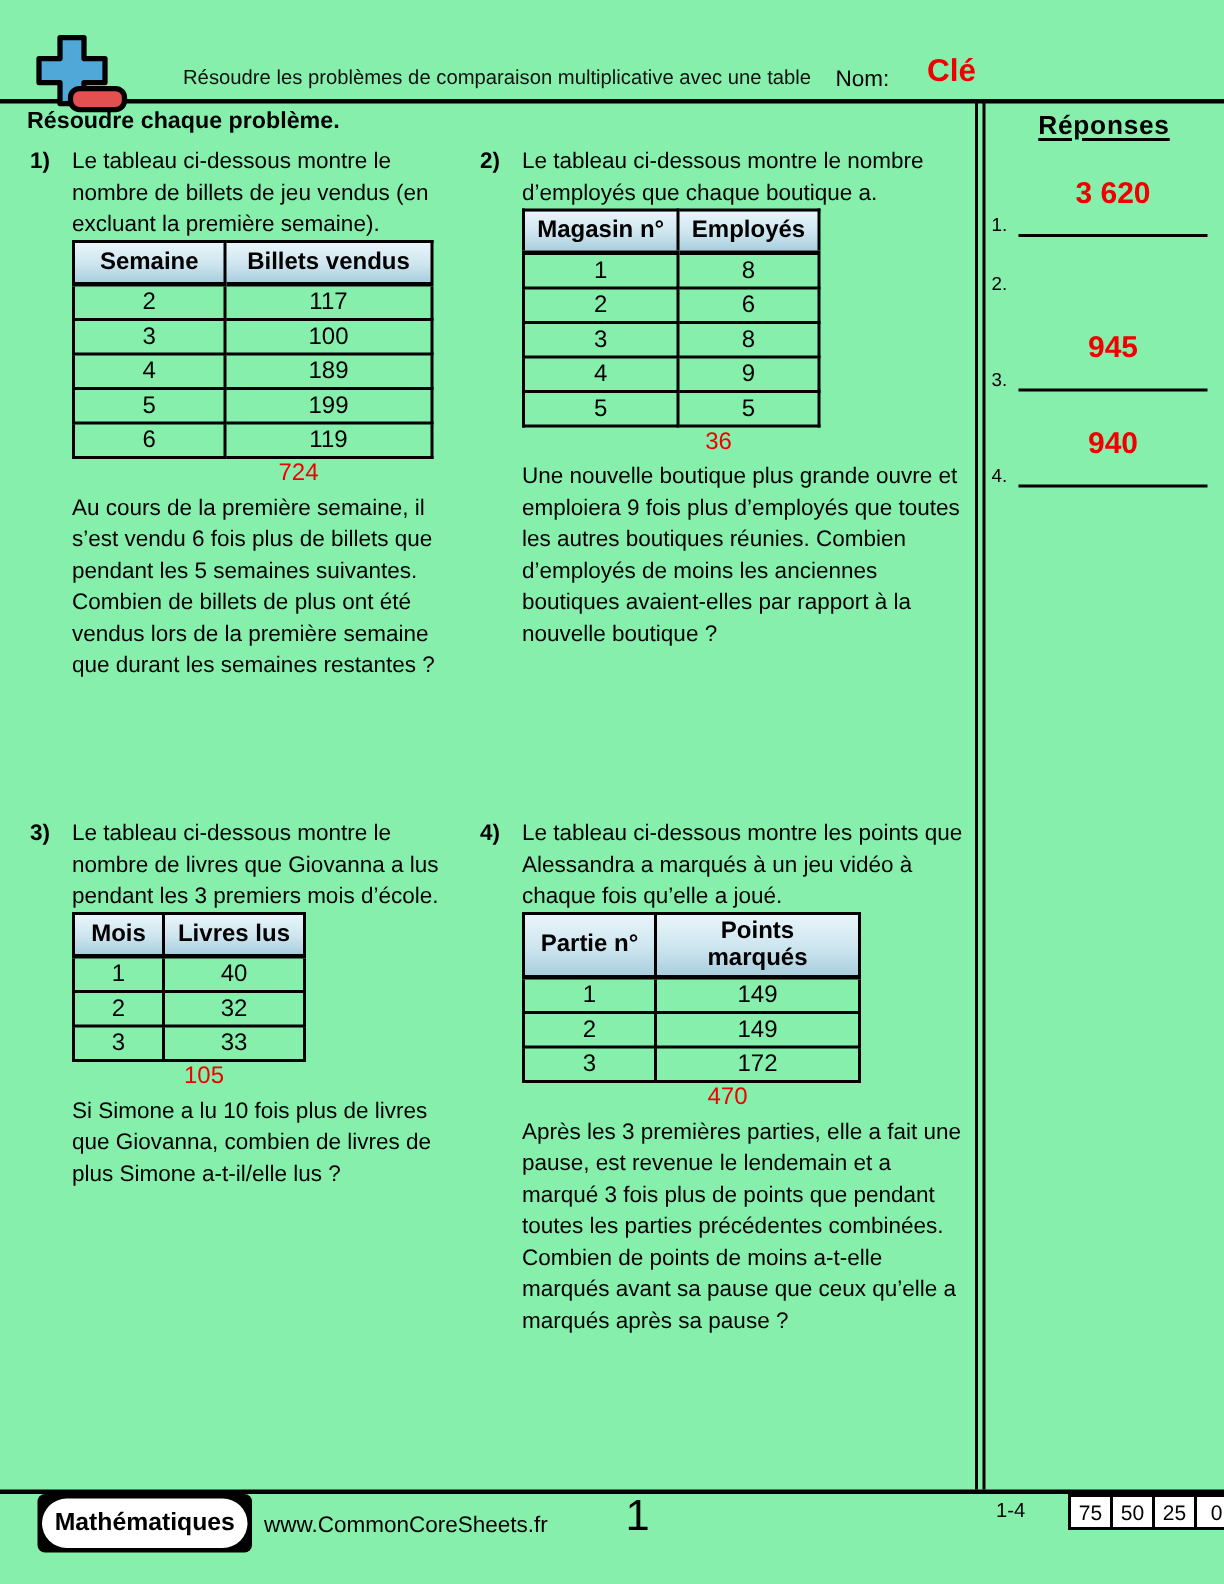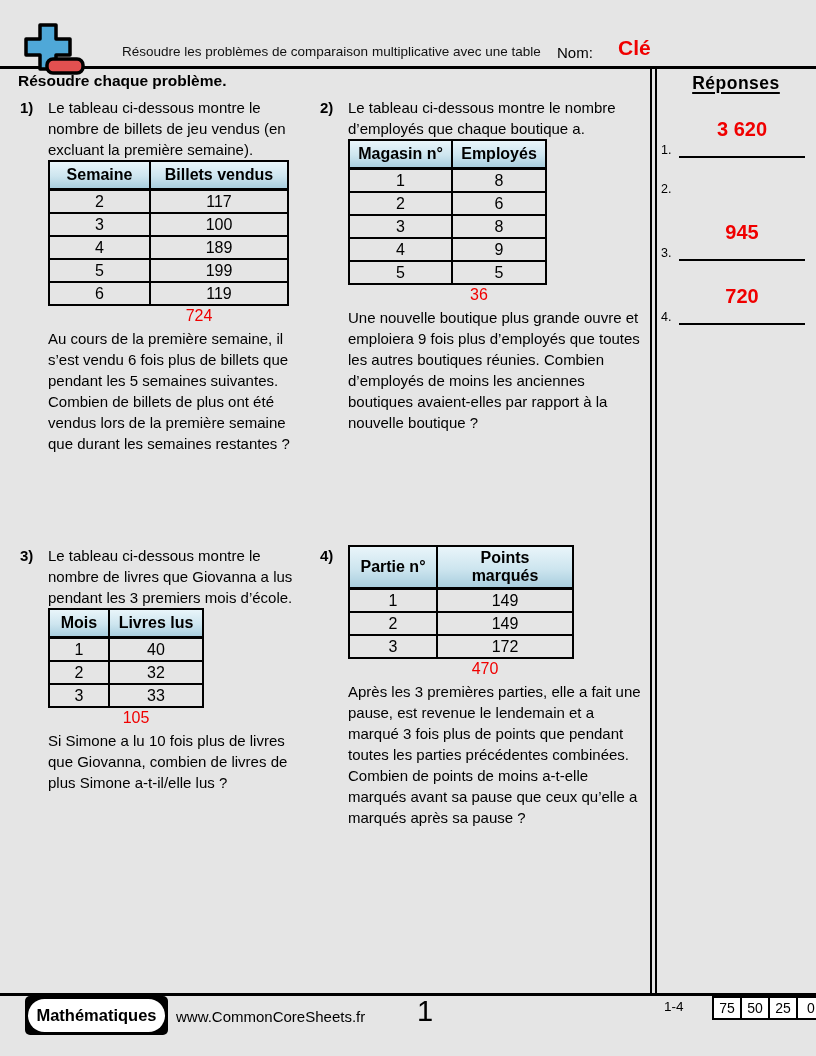--- a/index.html
+++ b/index.html
@@ -1,17 +1,17 @@
 <!DOCTYPE html>
 <html><head>
 <meta charset="utf-8">
 <style>
   html,body{margin:0;padding:0;background:#fff;}
   #page{
-    position:relative;width:816px;height:1056px;background:#e5e5e5;overflow:hidden;
+    position:relative;width:816px;height:1056px;background:#86efac;overflow:hidden;
     font-family:"Liberation Sans",sans-serif;color:#000;
   }
   
   #logo{position:absolute;left:16px;top:22px;width:76px;height:56px;z-index:5;}
   #doc-title{position:absolute;left:122px;top:44px;font-size:13.5px;color:#111;white-space:nowrap;}
   #name-label{position:absolute;left:557px;top:44px;font-size:15px;}
   #name-value{position:absolute;left:618px;top:36px;font-size:21px;font-weight:bold;color:#f00000;}
   #top-rule{position:absolute;left:0;top:66px;width:816px;height:3px;background:#000;}
   #instruction{position:absolute;left:18px;top:72px;font-size:15.5px;font-weight:bold;}
   
@@ -80,21 +80,21 @@
     </div>
     <div class="ans-item">
       <span class="ans-num">2.</span>
     </div>
     <div class="ans-item">
       <span class="ans-num">3.</span>
       <span class="ans-line"><span class="ans-value">945</span></span>
     </div>
     <div class="ans-item">
       <span class="ans-num">4.</span>
-      <span class="ans-line"><span class="ans-value">720</span></span>
+      <span class="ans-line"><span class="ans-value">940</span></span>
     </div>
   </div>
 
   <div id="problems">
 
     <div class="problem">
       <div class="p-num">1)</div>
       <div class="p-body">
         <div class="p-intro">Le tableau ci-dessous montre le nombre de billets de jeu vendus (en excluant la première semaine).</div>
         <table class="ptable">
@@ -198,20 +198,21 @@
           </tbody>
         </table>
         <div class="p-total" style="margin-left:46px;width:84px">105</div>
         <div class="p-question">Si Simone a lu 10 fois plus de livres que Giovanna, combien de livres de plus Simone a-t-il/elle lus ?</div>
       </div>
     </div>
 
     <div class="problem">
       <div class="p-num">4)</div>
       <div class="p-body">
+        <div class="p-intro">Le tableau ci-dessous montre les points que Alessandra a marqués à un jeu vidéo à chaque fois qu’elle a joué.</div>
         <table class="ptable">
           <thead>
             <tr>
               <th style="width:70px">Partie n°</th>
               <th style="width:118px">Points marqués</th>
             </tr>
           </thead>
           <tbody>
             <tr>
                 <td>1</td>

